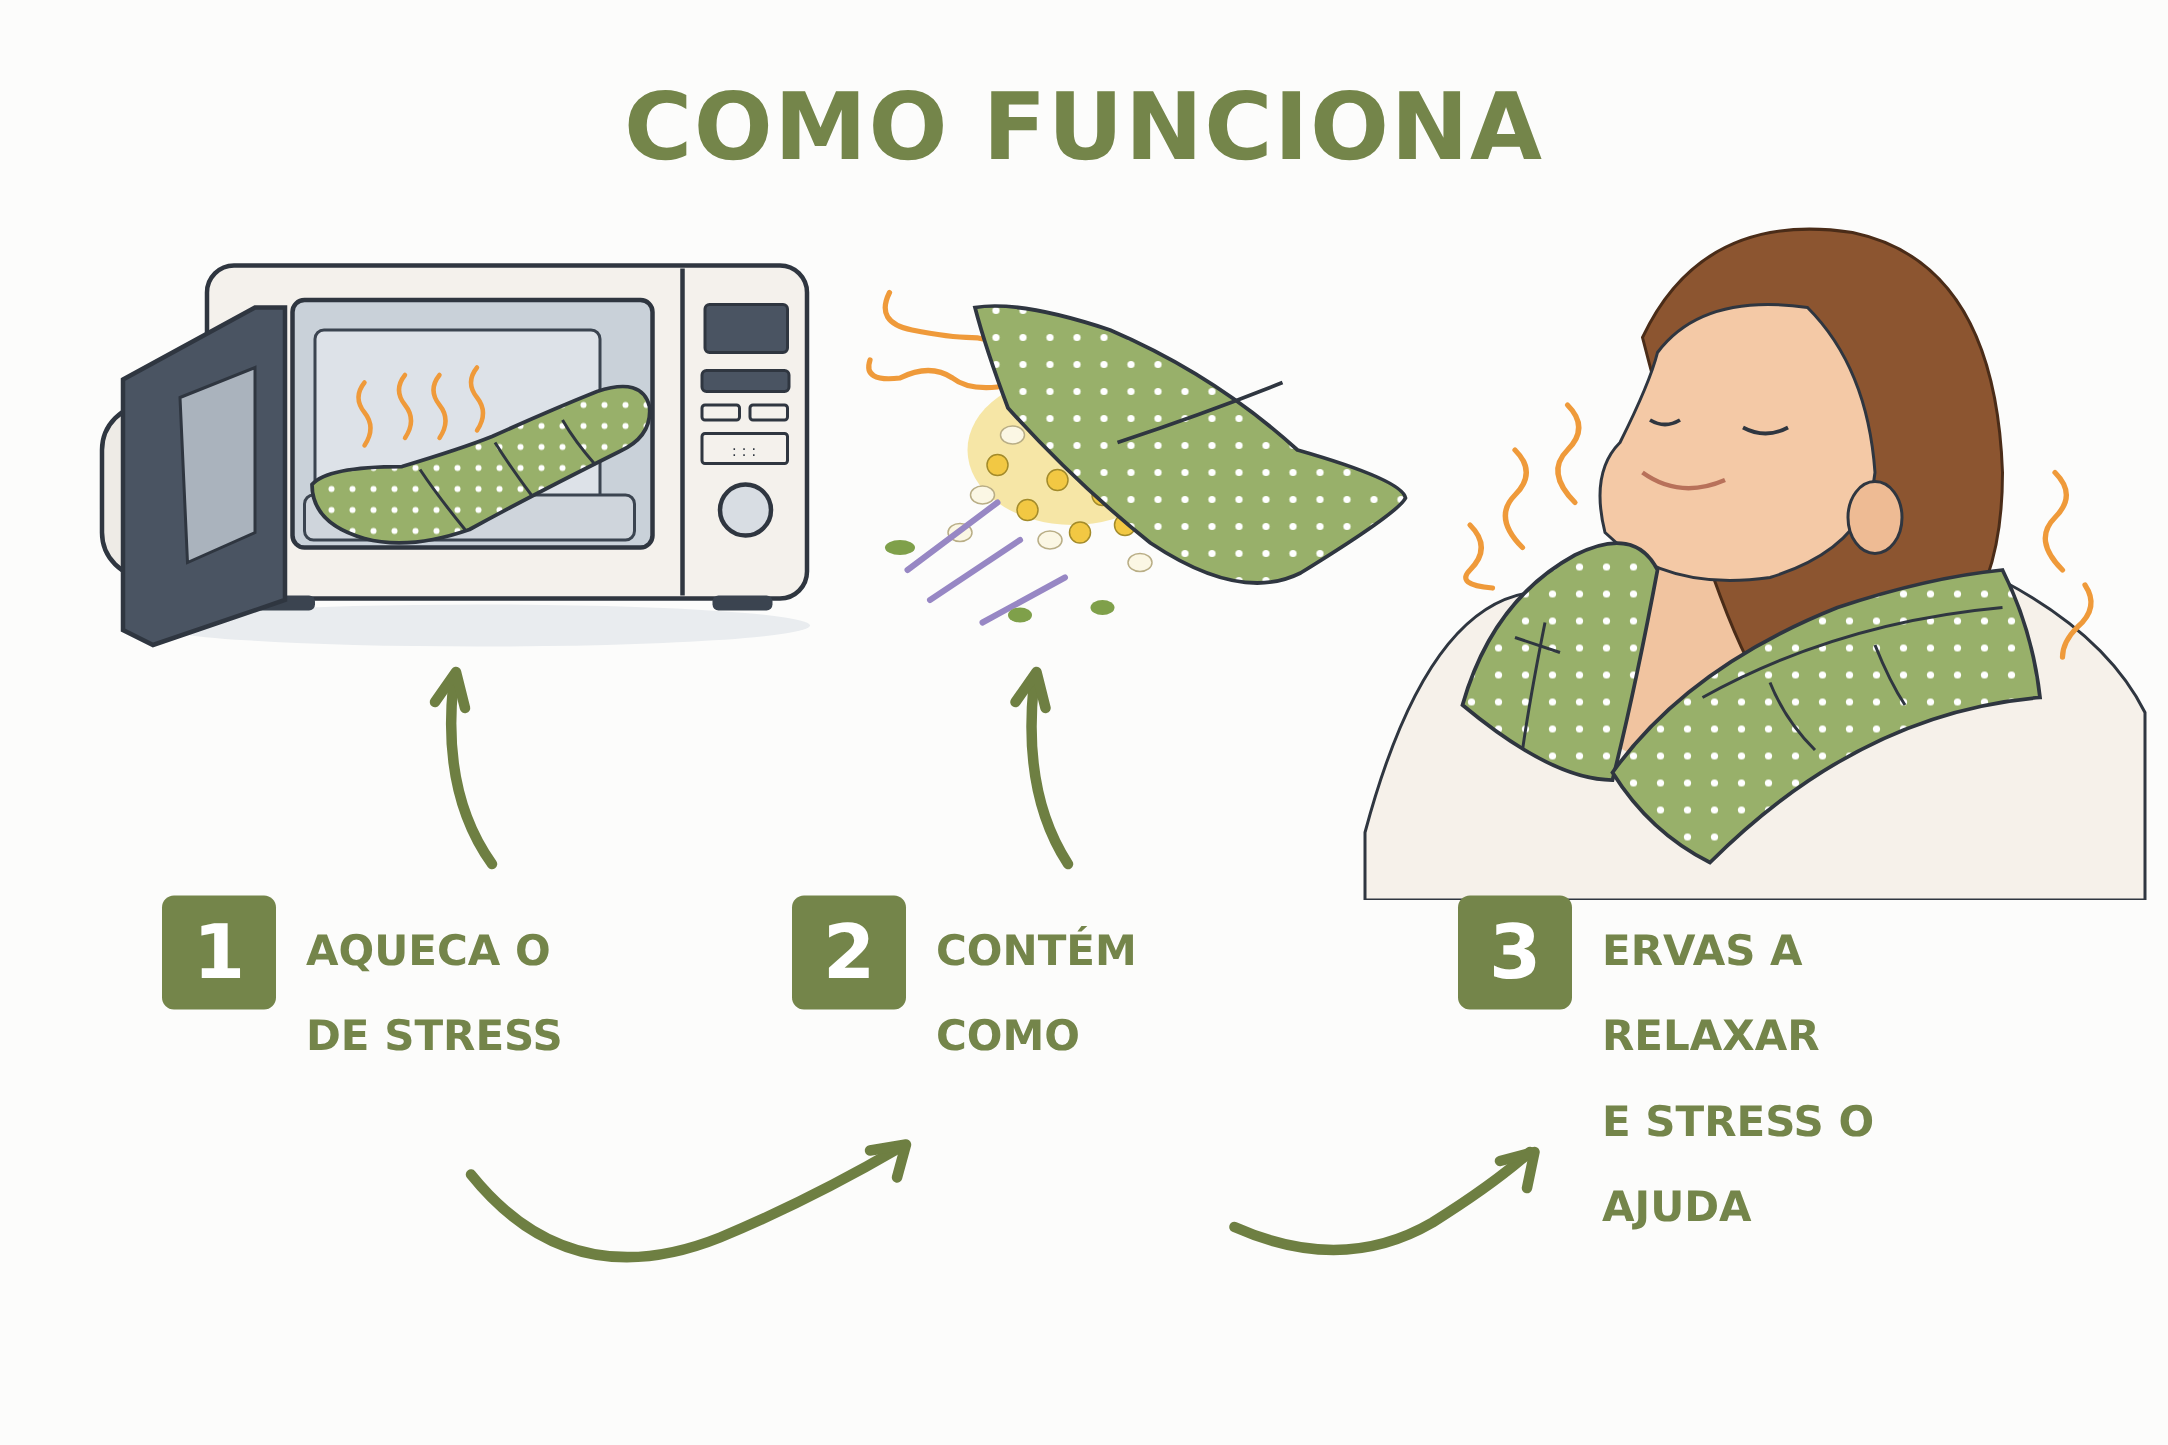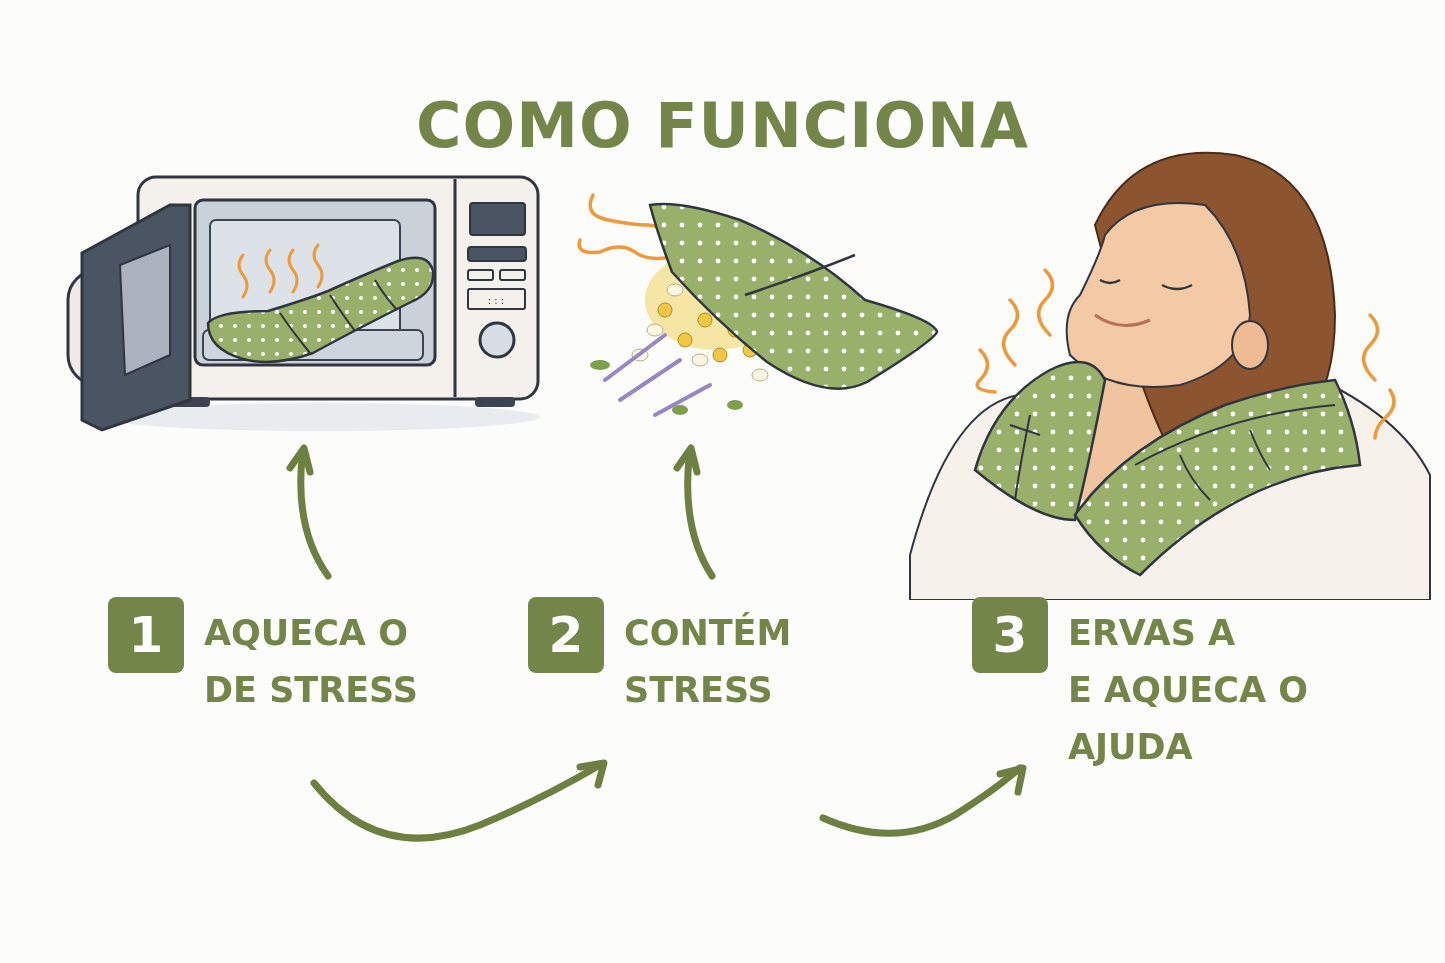--- a/index.html
+++ b/index.html
@@ -4,33 +4,33 @@
 <style>
   html, body { margin: 0; padding: 0; }
   body {
     width: 1445px; height: 963px; position: relative; overflow: hidden;
     background: #fcfcfb;
     font-family: "DejaVu Sans", sans-serif;
   }
   .title {
     position: absolute; left: 0; width: 1445px; top: 48px;
     text-align: center; font-size: 62px; font-weight: bold;
-    color: #74854a; letter-spacing: 1px; margin-top: 41px;
+    color: #74854a; letter-spacing: 1px;
   }
   .illus { position: absolute; }
   .step { position: absolute; display: flex; align-items: flex-start; }
   .badge {
     width: 76px; height: 76px; border-radius: 8px; background: #74854a;
     color: #fff; font-weight: bold; font-size: 50px;
     display: flex; align-items: center; justify-content: center;
     flex-shrink: 0;
   }
   .step-text {
     margin-left: 20px; margin-top: 8px;
-    color: #74854a; font-weight: bold; font-size: 35px; line-height: 57px;
+    color: #74854a; font-weight: bold; font-size: 28px; line-height: 57px;
   }
   .step-text span { display: block; white-space: nowrap; }
   .arrow { position: absolute; overflow: visible; }
 </style>
 </head>
 <body>
 
 <div class="title">COMO FUNCIONA</div>
 
 <svg class="illus" style="left:60px;top:165px" width="500" height="280" viewBox="0 0 500 280">
@@ -190,24 +190,25 @@
   <div class="step-text">
     <span>AQUECA O</span>
     <span>DE STRESS</span>
   </div>
 </div>
 
 <div class="step" style="left:528px;top:597px">
   <div class="badge">2</div>
   <div class="step-text">
     <span>CONTÉM</span>
-    <span>STRESS</span>
+    <span>COMO</span>
   </div>
 </div>
 
 <div class="step" style="left:972px;top:597px">
   <div class="badge">3</div>
   <div class="step-text">
     <span>ERVAS A</span>
-    <span>E AQUECA O</span>
+    <span>RELAXAR</span>
+    <span>E STRESS O</span>
     <span>AJUDA</span>
   </div>
 </div>
 
 </body></html>

